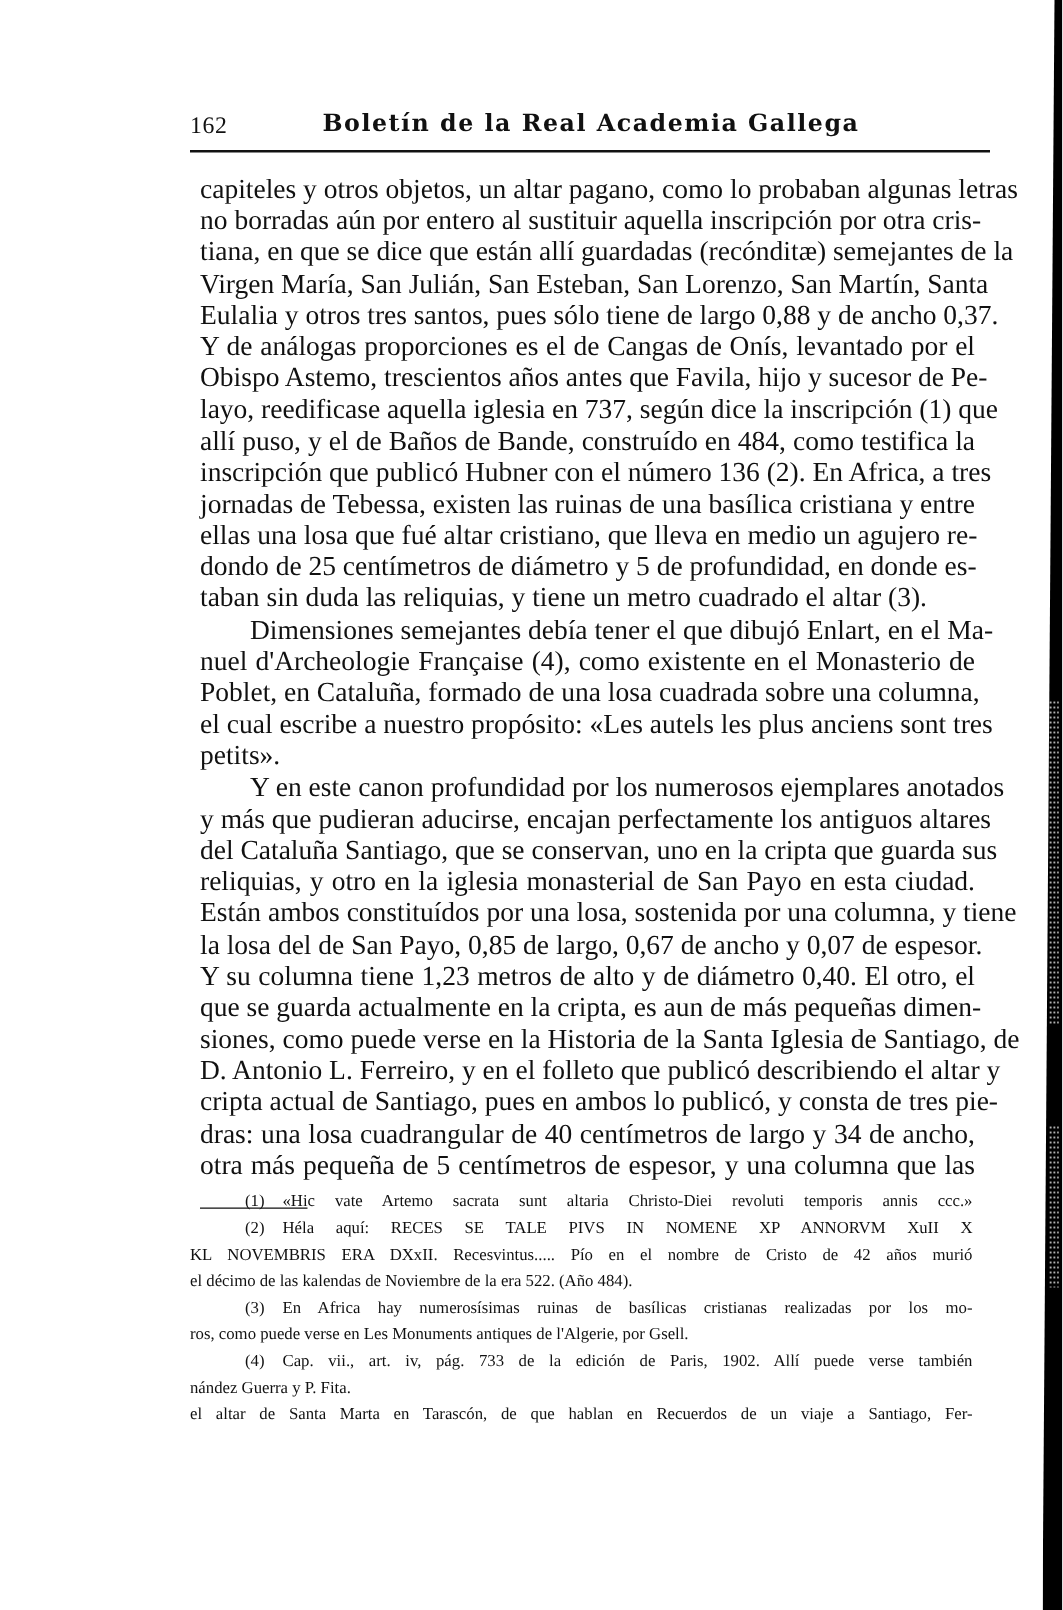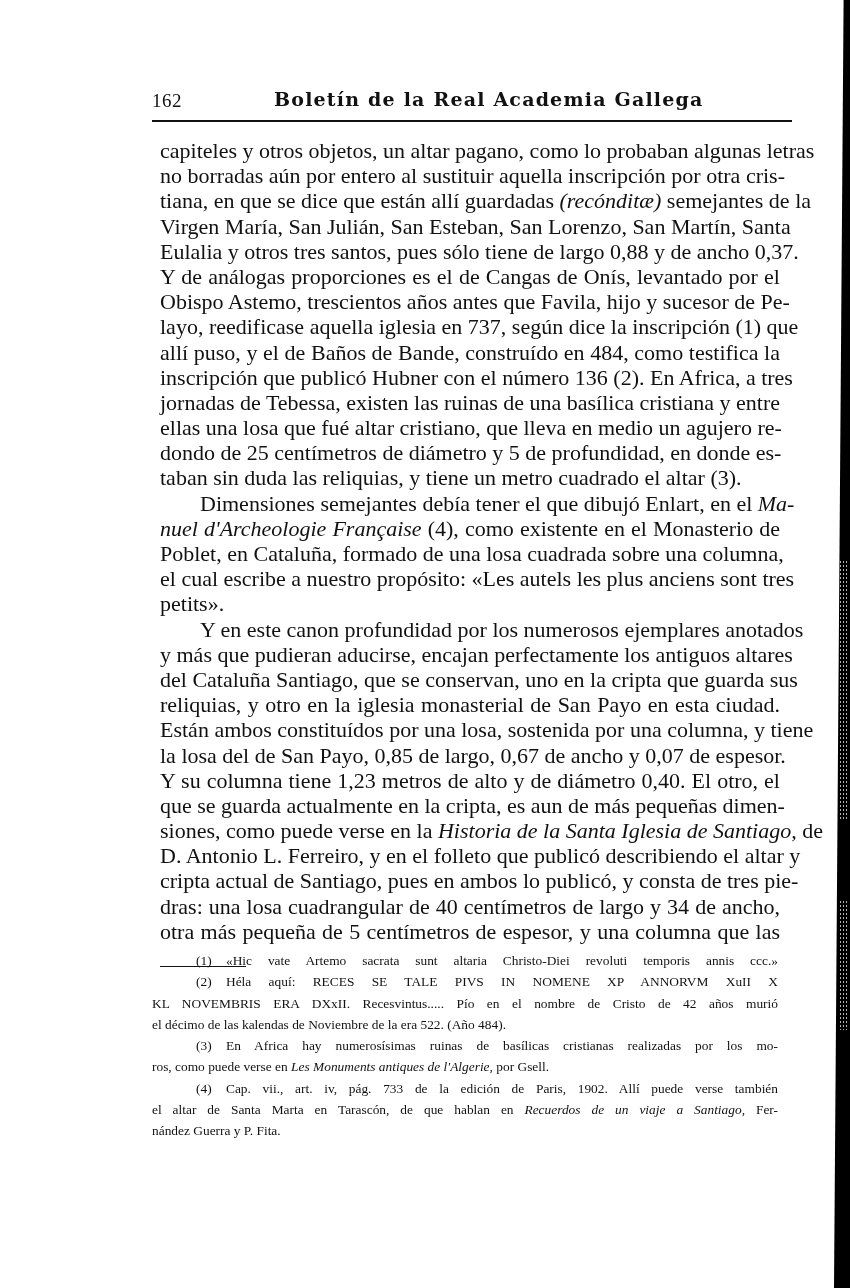--- a/index.html
+++ b/index.html
@@ -42,21 +42,21 @@
     }
     .page-number {
       position: absolute;
       left: 0;
       top: 2px;
       font-size: 19px;
       letter-spacing: 0.5px;
     }
     .journal-title {
       position: absolute;
-      left: 122px;
+      left: 106px;
       top: 0px;
       font-family: "DejaVu Serif", "Liberation Serif", serif;
       font-weight: bold;
       font-size: 19px;
       letter-spacing: 1.2px;
     }
     .head-rule {
       position: absolute;
       left: 152px;
       top: 120px;
@@ -112,21 +112,20 @@
       text-align-last: left;
     }
     .fn-line.indent {
       padding-left: 44px;
     }
     .fn-num {
       display: inline-block;
       width: 30px;
     }
     em, .it {
-      font-style: italic;
       margin-top: 15px;
     }
   </style>
 </head>
 <body>
 
 <div class="scan-edge"></div>
 <div class="scan-edge-speckle" style="top:560px;height:260px;"></div>
 <div class="scan-edge-speckle" style="top:900px;height:130px;"></div>
 
@@ -173,15 +172,15 @@
 
 <div class="fn-rule"></div>
 <div class="footnotes" id="footnotes">
     <span class="fn-line indent"><span class="fn-num">(1)</span><span>«Hic vate Artemo sacrata sunt altaria Christo-Diei revoluti temporis annis ccc.»</span></span>
     <span class="fn-line indent"><span class="fn-num">(2)</span><span>Héla aquí: RECES SE TALE PIVS IN NOMENE XP ANNORVM XuII X</span></span>
     <span class="fn-line"><span>KL NOVEMBRIS ERA DXxII. Recesvintus..... Pío en el nombre de Cristo de 42 años murió</span></span>
     <span class="fn-line last"><span>el décimo de las kalendas de Noviembre de la era 522. (Año 484).</span></span>
     <span class="fn-line indent"><span class="fn-num">(3)</span><span>En Africa hay numerosísimas ruinas de basílicas cristianas realizadas por los mo-</span></span>
     <span class="fn-line last"><span>ros, como puede verse en </span><span class="it">Les Monuments antiques de l'Algerie,</span><span> por Gsell.</span></span>
     <span class="fn-line indent"><span class="fn-num">(4)</span><span>Cap. vii., art. iv, pág. 733 de la edición de Paris, 1902. Allí puede verse también</span></span>
+    <span class="fn-line last"><span>nández Guerra y P. Fita.</span></span>
     <span class="fn-line"><span>el altar de Santa Marta en Tarascón, de que hablan en </span><span class="it">Recuerdos de un viaje a Santiago,</span><span> Fer-</span></span>
-    <span class="fn-line last"><span>nández Guerra y P. Fita.</span></span>
   </div>
 
 </body></html>

